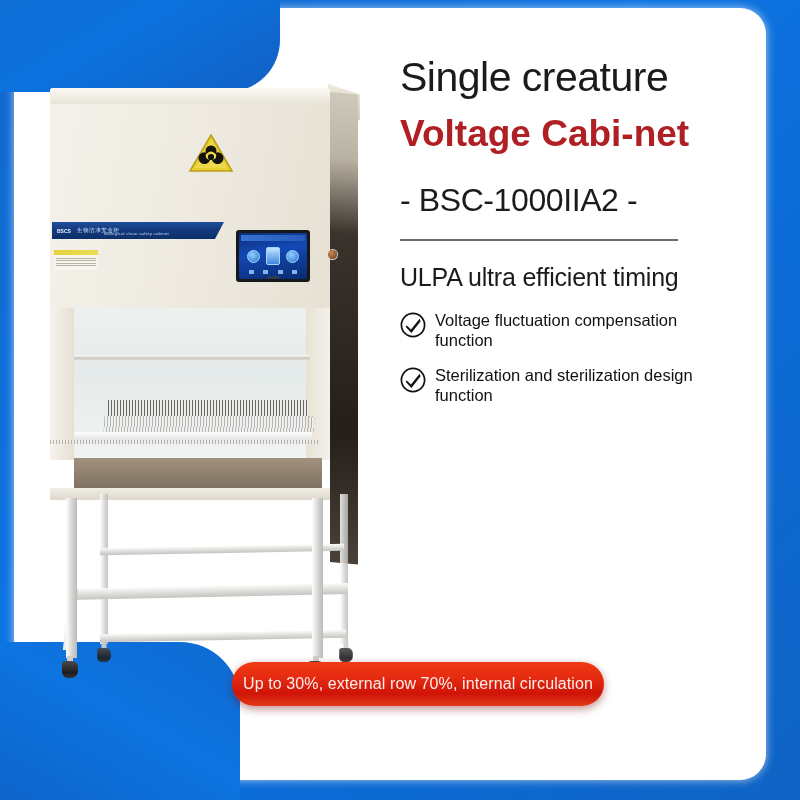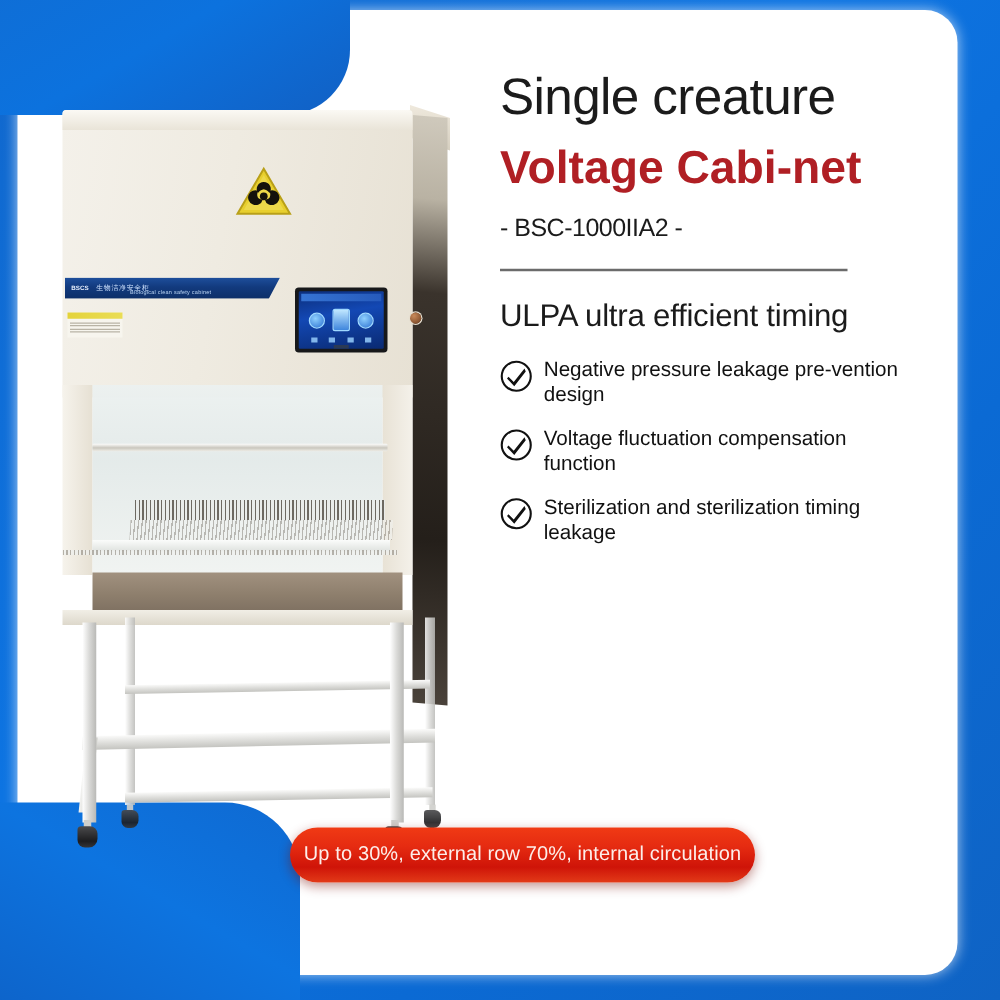--- a/index.html
+++ b/index.html
@@ -401,22 +401,22 @@
     white-space: nowrap;
   }
   .subhead {
     margin-top: 14px;
     font-size: 37px;
     line-height: 1.14;
     font-weight: bold;
     color: #b01f24;
   }
   .model {
-    margin-top: 16px;
-    font-size: 20px;
+    margin-top: 26px;
+    font-size: 32px;
     color: #1b1b1b;
     letter-spacing: -0.4px;
   }
   .divider {
     margin-top: 20px;
     width: 278px;
     height: 2px;
     background: #6b6b6b;
   }
   .filter-line {
@@ -574,48 +574,39 @@
 
   <div class="copy">
     <div class="headline">Single creature</div>
     <div class="subhead">Voltage Cabi-net</div>
     <div class="model">- BSC-1000IIA2 -</div>
     <div class="divider"></div>
     <div class="filter-line">ULPA ultra efficient timing</div>
 
     <div class="features">
 
-      <div class="feature">
-        <span class="check">
-          <svg viewBox="0 0 26 26" width="26" height="26">
-            <circle cx="13" cy="13" r="11.6" fill="none" stroke="#111" stroke-width="1.7"></circle>
-            <path d="M6.8 13.4 L11 17.6 L19.6 6.8 L20.6 9.2 L11.4 21 L5.6 14.8 Z" fill="#111"></path>
-          </svg>
-        </span>
-        <span class="feature-text">Negative pressure leakage pre-vention design</span>
-      </div>
 
       <div class="feature">
         <span class="check">
           <svg viewBox="0 0 26 26" width="26" height="26">
             <circle cx="13" cy="13" r="11.6" fill="none" stroke="#111" stroke-width="1.7"></circle>
             <path d="M6.8 13.4 L11 17.6 L19.6 6.8 L20.6 9.2 L11.4 21 L5.6 14.8 Z" fill="#111"></path>
           </svg>
         </span>
         <span class="feature-text">Voltage fluctuation compensation function</span>
       </div>
 
       <div class="feature">
         <span class="check">
           <svg viewBox="0 0 26 26" width="26" height="26">
             <circle cx="13" cy="13" r="11.6" fill="none" stroke="#111" stroke-width="1.7"></circle>
             <path d="M6.8 13.4 L11 17.6 L19.6 6.8 L20.6 9.2 L11.4 21 L5.6 14.8 Z" fill="#111"></path>
           </svg>
         </span>
-        <span class="feature-text">Sterilization and sterilization timing leakage</span>
+        <span class="feature-text">Sterilization and sterilization design function</span>
       </div>
 
     </div>
   </div>
 
   <div class="banner">
     <span class="banner-text">Up to 30%, external row 70%, internal circulation</span>
   </div>
 
 </div>

